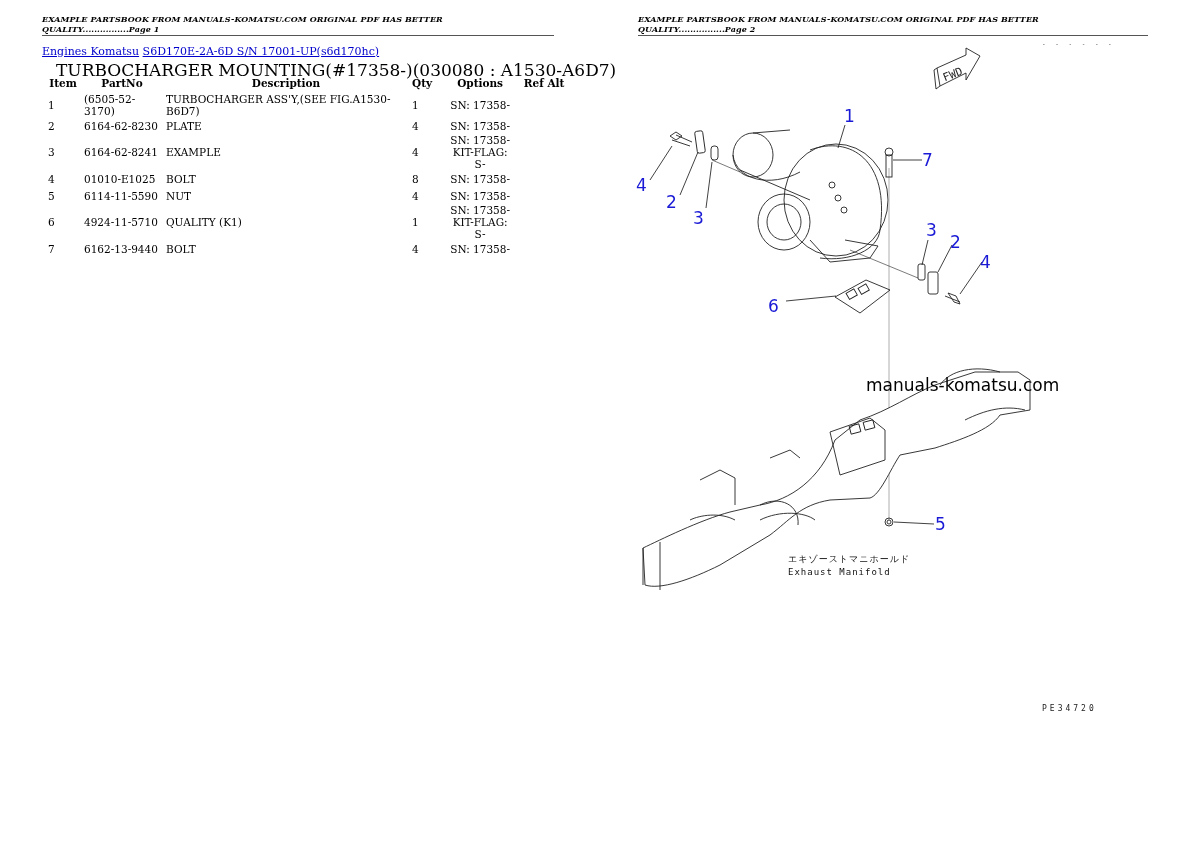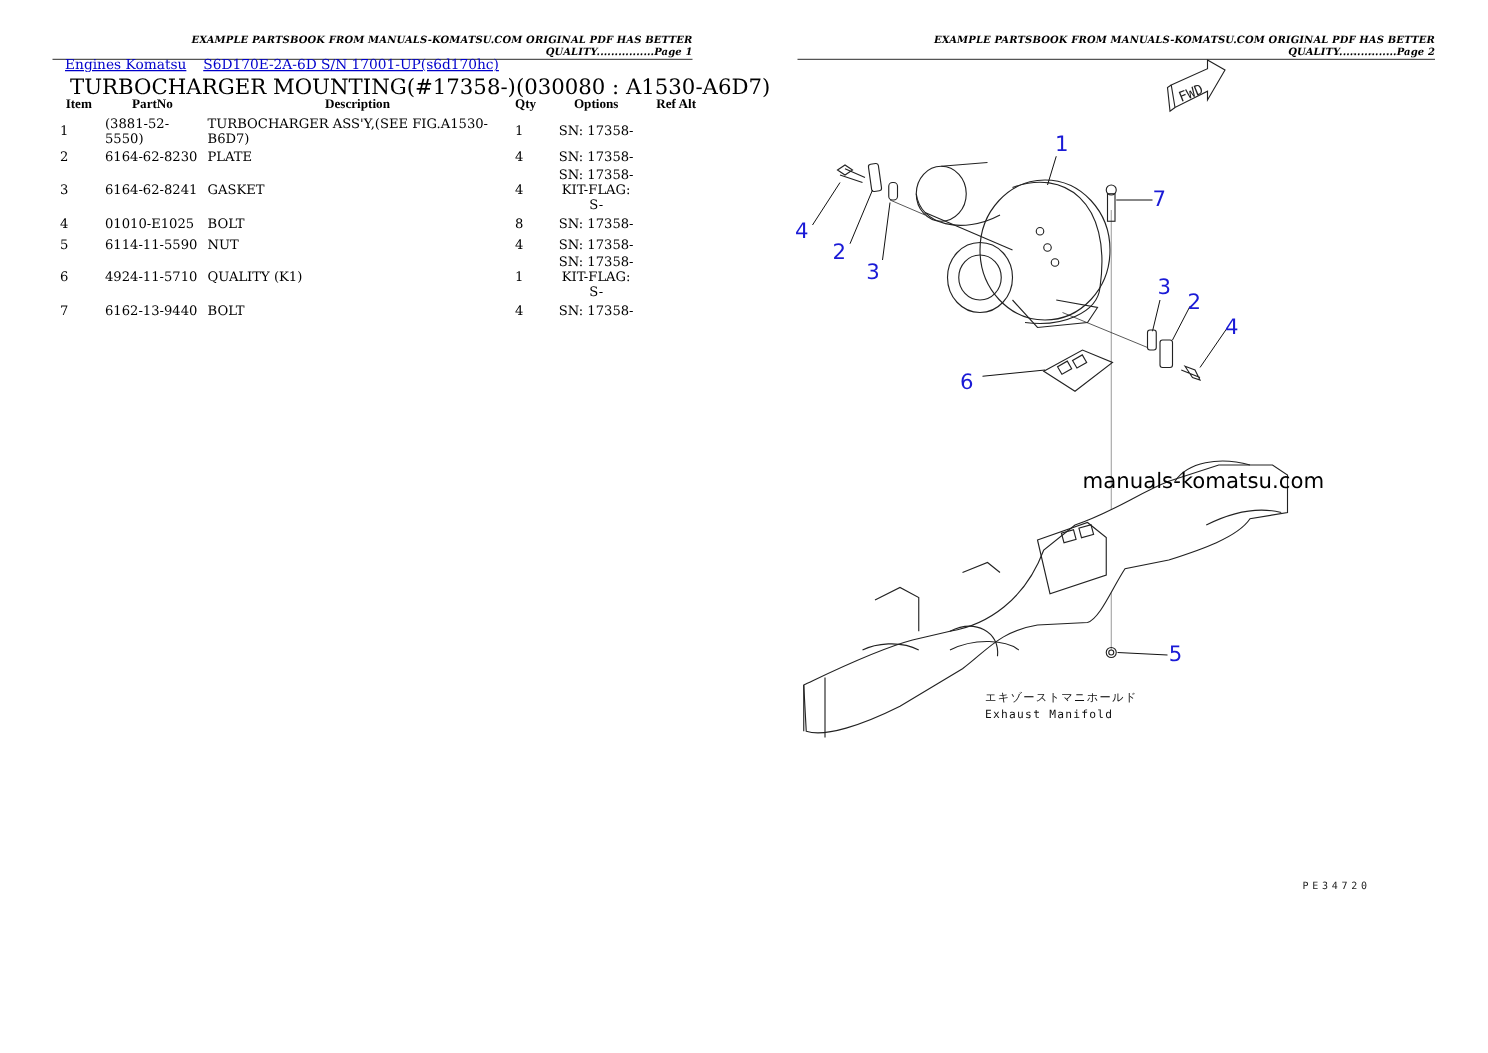--- a/index.html
+++ b/index.html
@@ -1,24 +1,24 @@
 <!DOCTYPE html>
 <html><head>
 <meta charset="utf-8">
 <style>
   html, body { margin:0; padding:0; background:#ffffff; }
   body { width:1190px; height:842px; position:relative; overflow:hidden; font-family:"DejaVu Serif", serif; color:#000; }
-  .page-header { position:absolute; top:26px; font-family:"DejaVu Serif", serif; font-style:italic; font-weight:bold; font-size:8px; text-align:right; border-bottom:1px solid #555; padding-bottom:1px; letter-spacing:0.1px; }
+  .page-header { position:absolute; top:14px; font-family:"DejaVu Serif", serif; font-style:italic; font-weight:bold; font-size:8px; border-bottom:1px solid #555; padding-bottom:1px; letter-spacing:0.1px; }
   .ph1 { left:42px; width:512px; }
   .ph2 { left:638px; width:510px; }
   .breadcrumb { position:absolute; left:42px; top:45px; font-size:11px; }
-  .breadcrumb a { color:#0000cc; text-decoration:underline; cursor:pointer;margin-left:10px; }
+  .breadcrumb a { color:#0000cc; text-decoration:underline; cursor:pointer; }
   .subtitle { position:absolute; left:56px; top:60px; font-size:17px; }
   table.parts { position:absolute; left:42px; top:76px; border-collapse:collapse; font-size:10.5px; }
-  table.parts th { font-weight:bold; text-align:center; padding:1px 3px 4px 3px; height:12px;font-family:Liberation Serif, serif; }
+  table.parts th { font-weight:bold; text-align:center; padding:1px 3px 4px 3px; height:12px; }
   table.parts td { padding:0 3px; vertical-align:middle; line-height:12px; }
   table.parts tr.row { height:17px; }
   table.parts tr.row.tall { height:24px; }
   .c-item { width:30px; text-align:left; padding-left:6px !important; }
   .c-part { width:76px; }
   .c-desc { width:240px; }
   .c-qty { width:16px; text-align:left; }
   .c-opt { width:66px; text-align:center; padding-left:12px !important; }
   .c-ref { width:50px; }
   .callout { position:absolute; font-family:"DejaVu Sans", sans-serif; color:#1a1ad6; font-size:17px; line-height:17px; }
@@ -45,38 +45,38 @@
       <th class="c-part">PartNo</th>
       <th class="c-desc">Description</th>
       <th class="c-qty">Qty</th>
       <th class="c-opt">Options</th>
       <th class="c-ref">Ref Alt</th>
     </tr>
   </thead>
   <tbody>
     <tr class="row">
       <td class="c-item">1</td>
-      <td class="c-part">(3881-52-5550)</td>
+      <td class="c-part">(6505-52-3170)</td>
       <td class="c-desc">TURBOCHARGER ASS'Y,(SEE FIG.A1530-B6D7)</td>
       <td class="c-qty">1</td>
       <td class="c-opt"><span>SN: 17358-</span></td>
       <td class="c-ref"></td>
     </tr>
     <tr class="row">
       <td class="c-item">2</td>
       <td class="c-part">6164-62-8230</td>
       <td class="c-desc">PLATE</td>
       <td class="c-qty">4</td>
       <td class="c-opt"><span>SN: 17358-</span></td>
       <td class="c-ref"></td>
     </tr>
     <tr class="row tall">
       <td class="c-item">3</td>
       <td class="c-part">6164-62-8241</td>
-      <td class="c-desc">GASKET</td>
+      <td class="c-desc">EXAMPLE</td>
       <td class="c-qty">4</td>
       <td class="c-opt"><span>SN: 17358-</span><br><span>KIT-FLAG: S-</span></td>
       <td class="c-ref"></td>
     </tr>
     <tr class="row">
       <td class="c-item">4</td>
       <td class="c-part">01010-E1025</td>
       <td class="c-desc">BOLT</td>
       <td class="c-qty">8</td>
       <td class="c-opt"><span>SN: 17358-</span></td>

